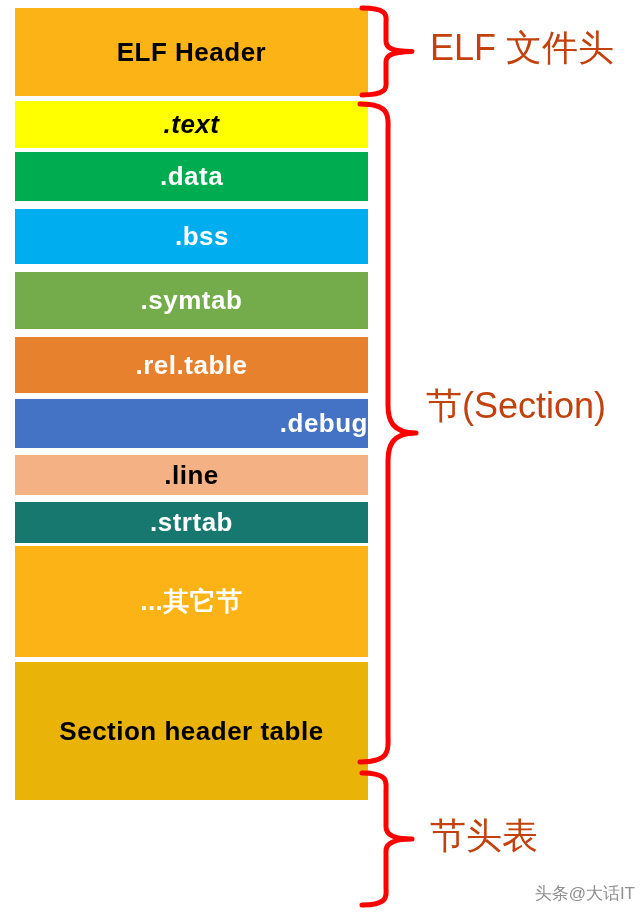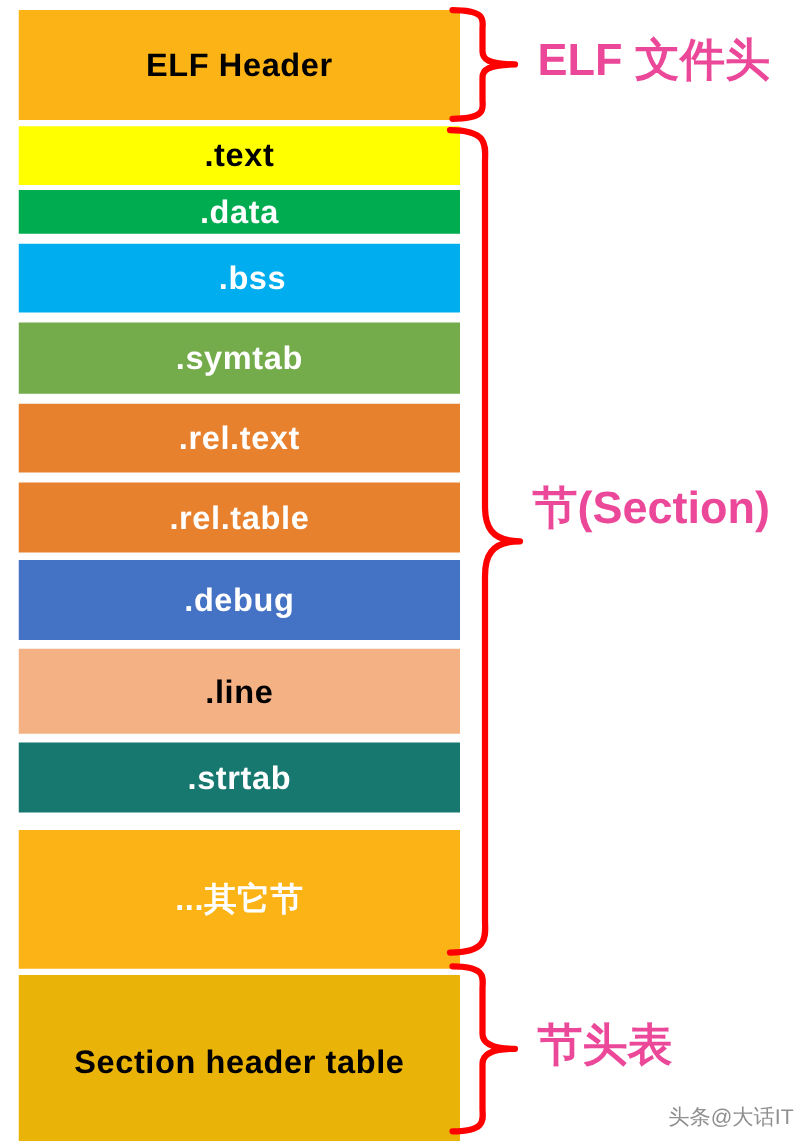--- a/index.html
+++ b/index.html
@@ -18,43 +18,43 @@
   }
   .block {
     display: flex;
     align-items: center;
     justify-content: center;
     font-weight: bold;
     font-size: 26px;
     letter-spacing: 0.5px;
   }
   .b0  { height: 88px;  margin-bottom: 5px; }
-  .b1  { height: 47px;  margin-bottom: 4px; }
-  .b2  { height: 35px;  margin-bottom: 8px; }
+  .b1  { height: 47px;  margin-bottom: 4px; font-style: italic; }
+  .b2  { height: 49px;  margin-bottom: 8px; }
   .b3  { height: 55px;  margin-bottom: 8px; }
   .b4  { height: 57px;  margin-bottom: 8px; }
   .b5  { height: 55px;  margin-bottom: 8px; }
   .b6  { height: 56px;  margin-bottom: 6px; }
-  .b7  { height: 64px;  margin-bottom: 7px; }
-  .b8  { height: 68px;  margin-bottom: 7px; }
-  .b9  { height: 56px;  margin-bottom: 14px; }
+  .b7  { height: 49px;  margin-bottom: 7px; justify-content: flex-end; }
+  .b8  { height: 40px;  margin-bottom: 7px; }
+  .b9  { height: 41px;  margin-bottom: 3px; }
   .b10 { height: 111px; margin-bottom: 5px; }
   .b11 { height: 138px; }
   .brace { position: absolute; }
   .brace path {
     fill: none;
     stroke-width: 5;
     stroke-linecap: round;
     stroke-linejoin: round;
   }
   .anno {
     position: absolute;
-    font-weight: bold;
+    font-weight: normal;
     font-size: 36px;
-    color: #ec4899;
+    color: #c2410c;
     white-space: nowrap;
     line-height: 1.2;
   }
   .anno-1 { left: 430px; top: 26px; }
   .anno-2 { left: 426px; top: 384px; }
   .anno-3 { left: 430px; top: 814px; }
   .watermark {
     position: absolute;
     right: 5px; bottom: 8px;
     font-size: 17px;
@@ -75,23 +75,20 @@
       <span>.text</span>
     </div>
     <div class="block b2" style="background-color: rgb(0, 172, 80); color: rgb(255, 255, 255);">
       <span>.data</span>
     </div>
     <div class="block b3" style="background-color: rgb(0, 174, 239); color: rgb(255, 255, 255); padding-left: 21px;">
       <span>.bss</span>
     </div>
     <div class="block b4" style="background-color: rgb(116, 171, 75); color: rgb(255, 255, 255);">
       <span>.symtab</span>
-    </div>
-    <div class="block b5" style="background-color: rgb(232, 129, 45); color: rgb(255, 255, 255);">
-      <span>.rel.text</span>
     </div>
     <div class="block b6" style="background-color: rgb(232, 129, 45); color: rgb(255, 255, 255);">
       <span>.rel.table</span>
     </div>
     <div class="block b7" style="background-color: rgb(68, 114, 196); color: rgb(255, 255, 255);">
       <span>.debug</span>
     </div>
     <div class="block b8" style="background-color: rgb(244, 177, 131); color: rgb(0, 0, 0);">
       <span>.line</span>
     </div>

